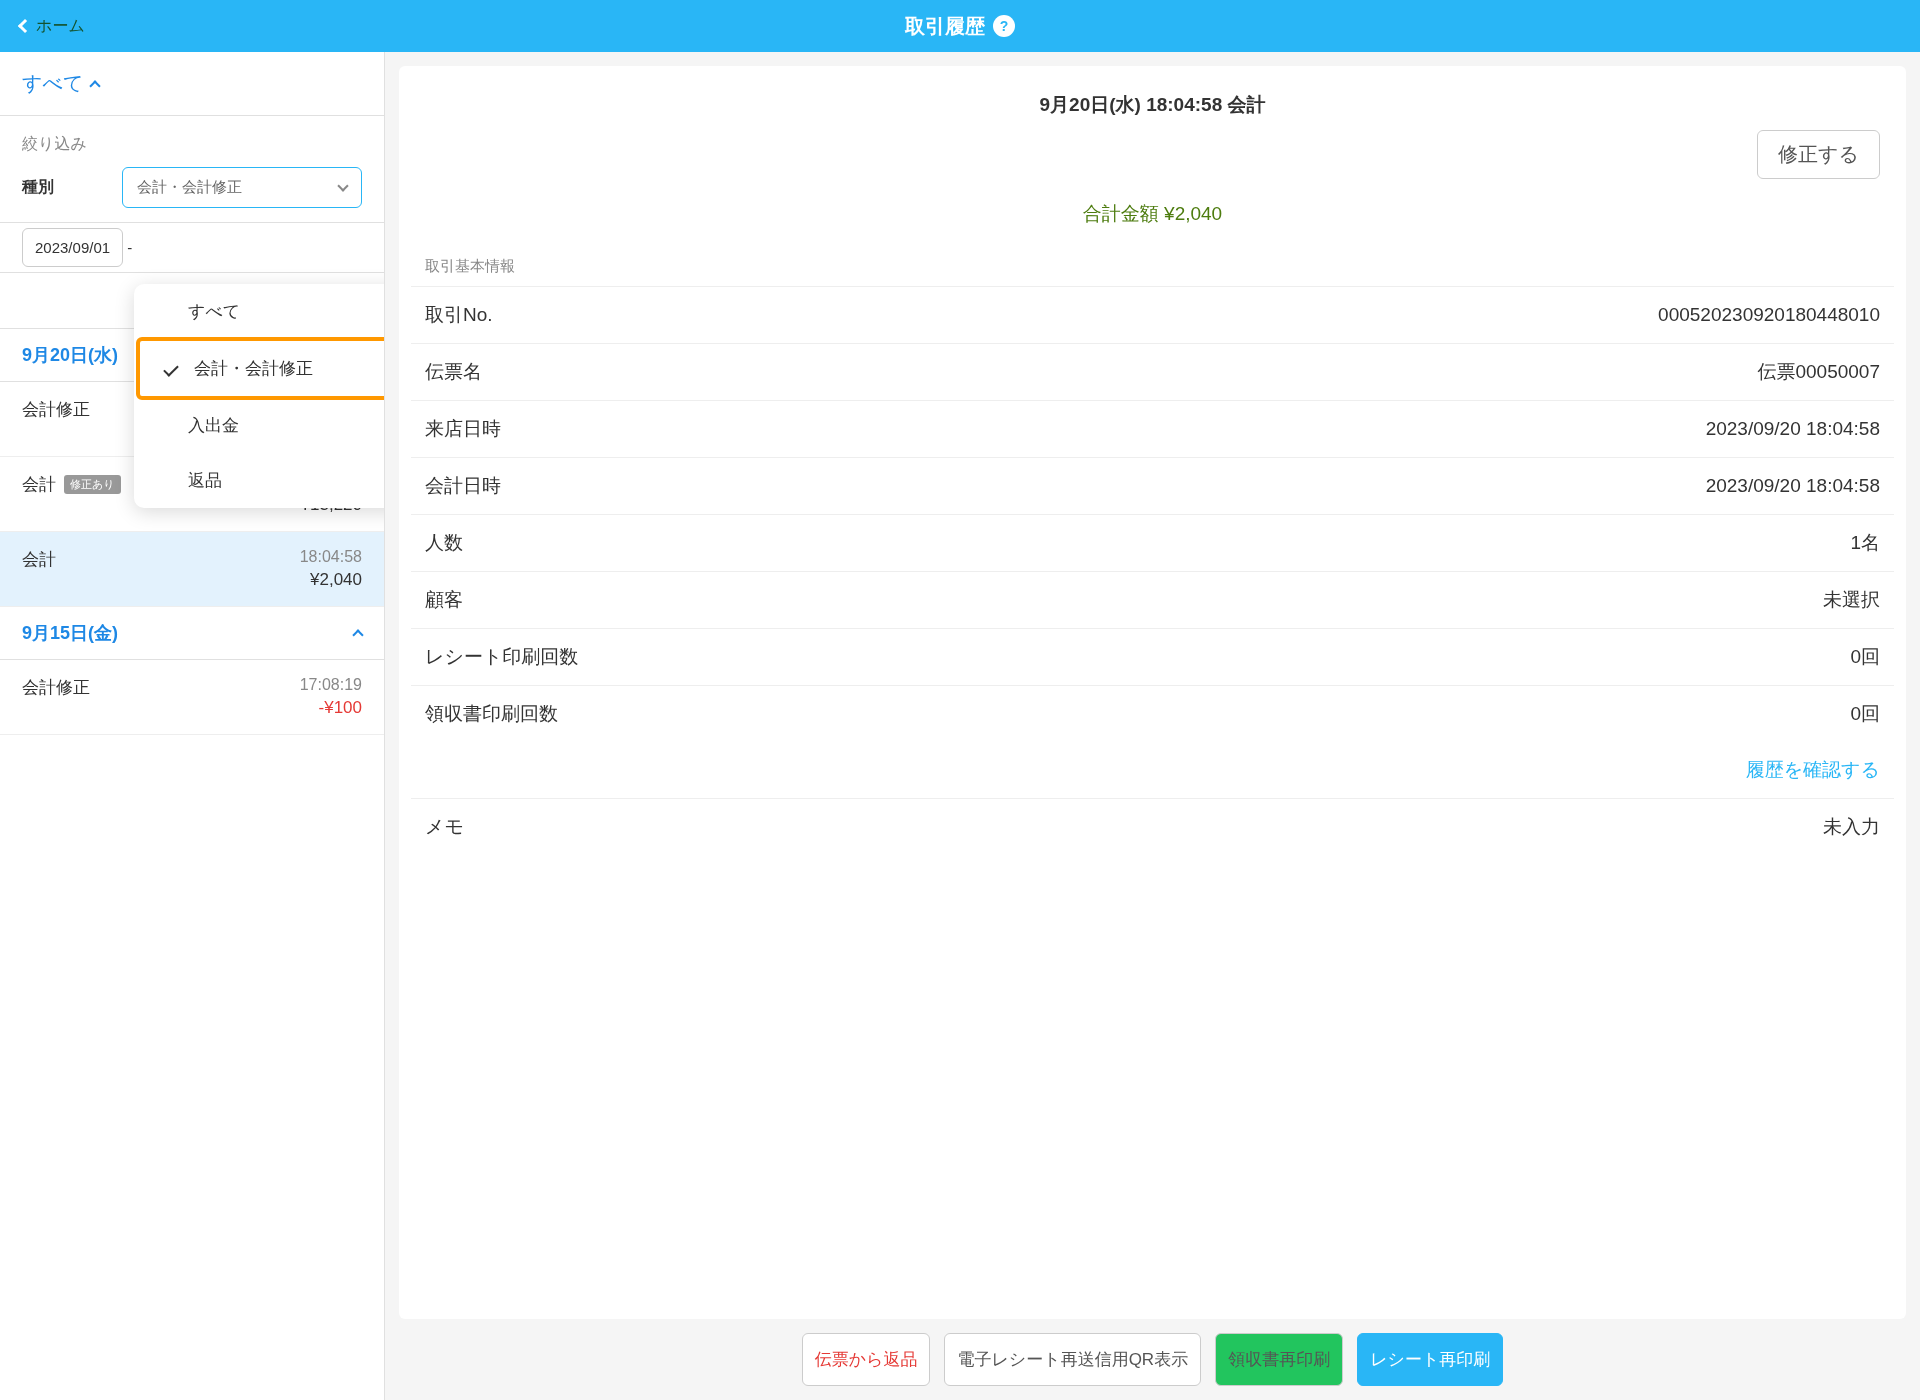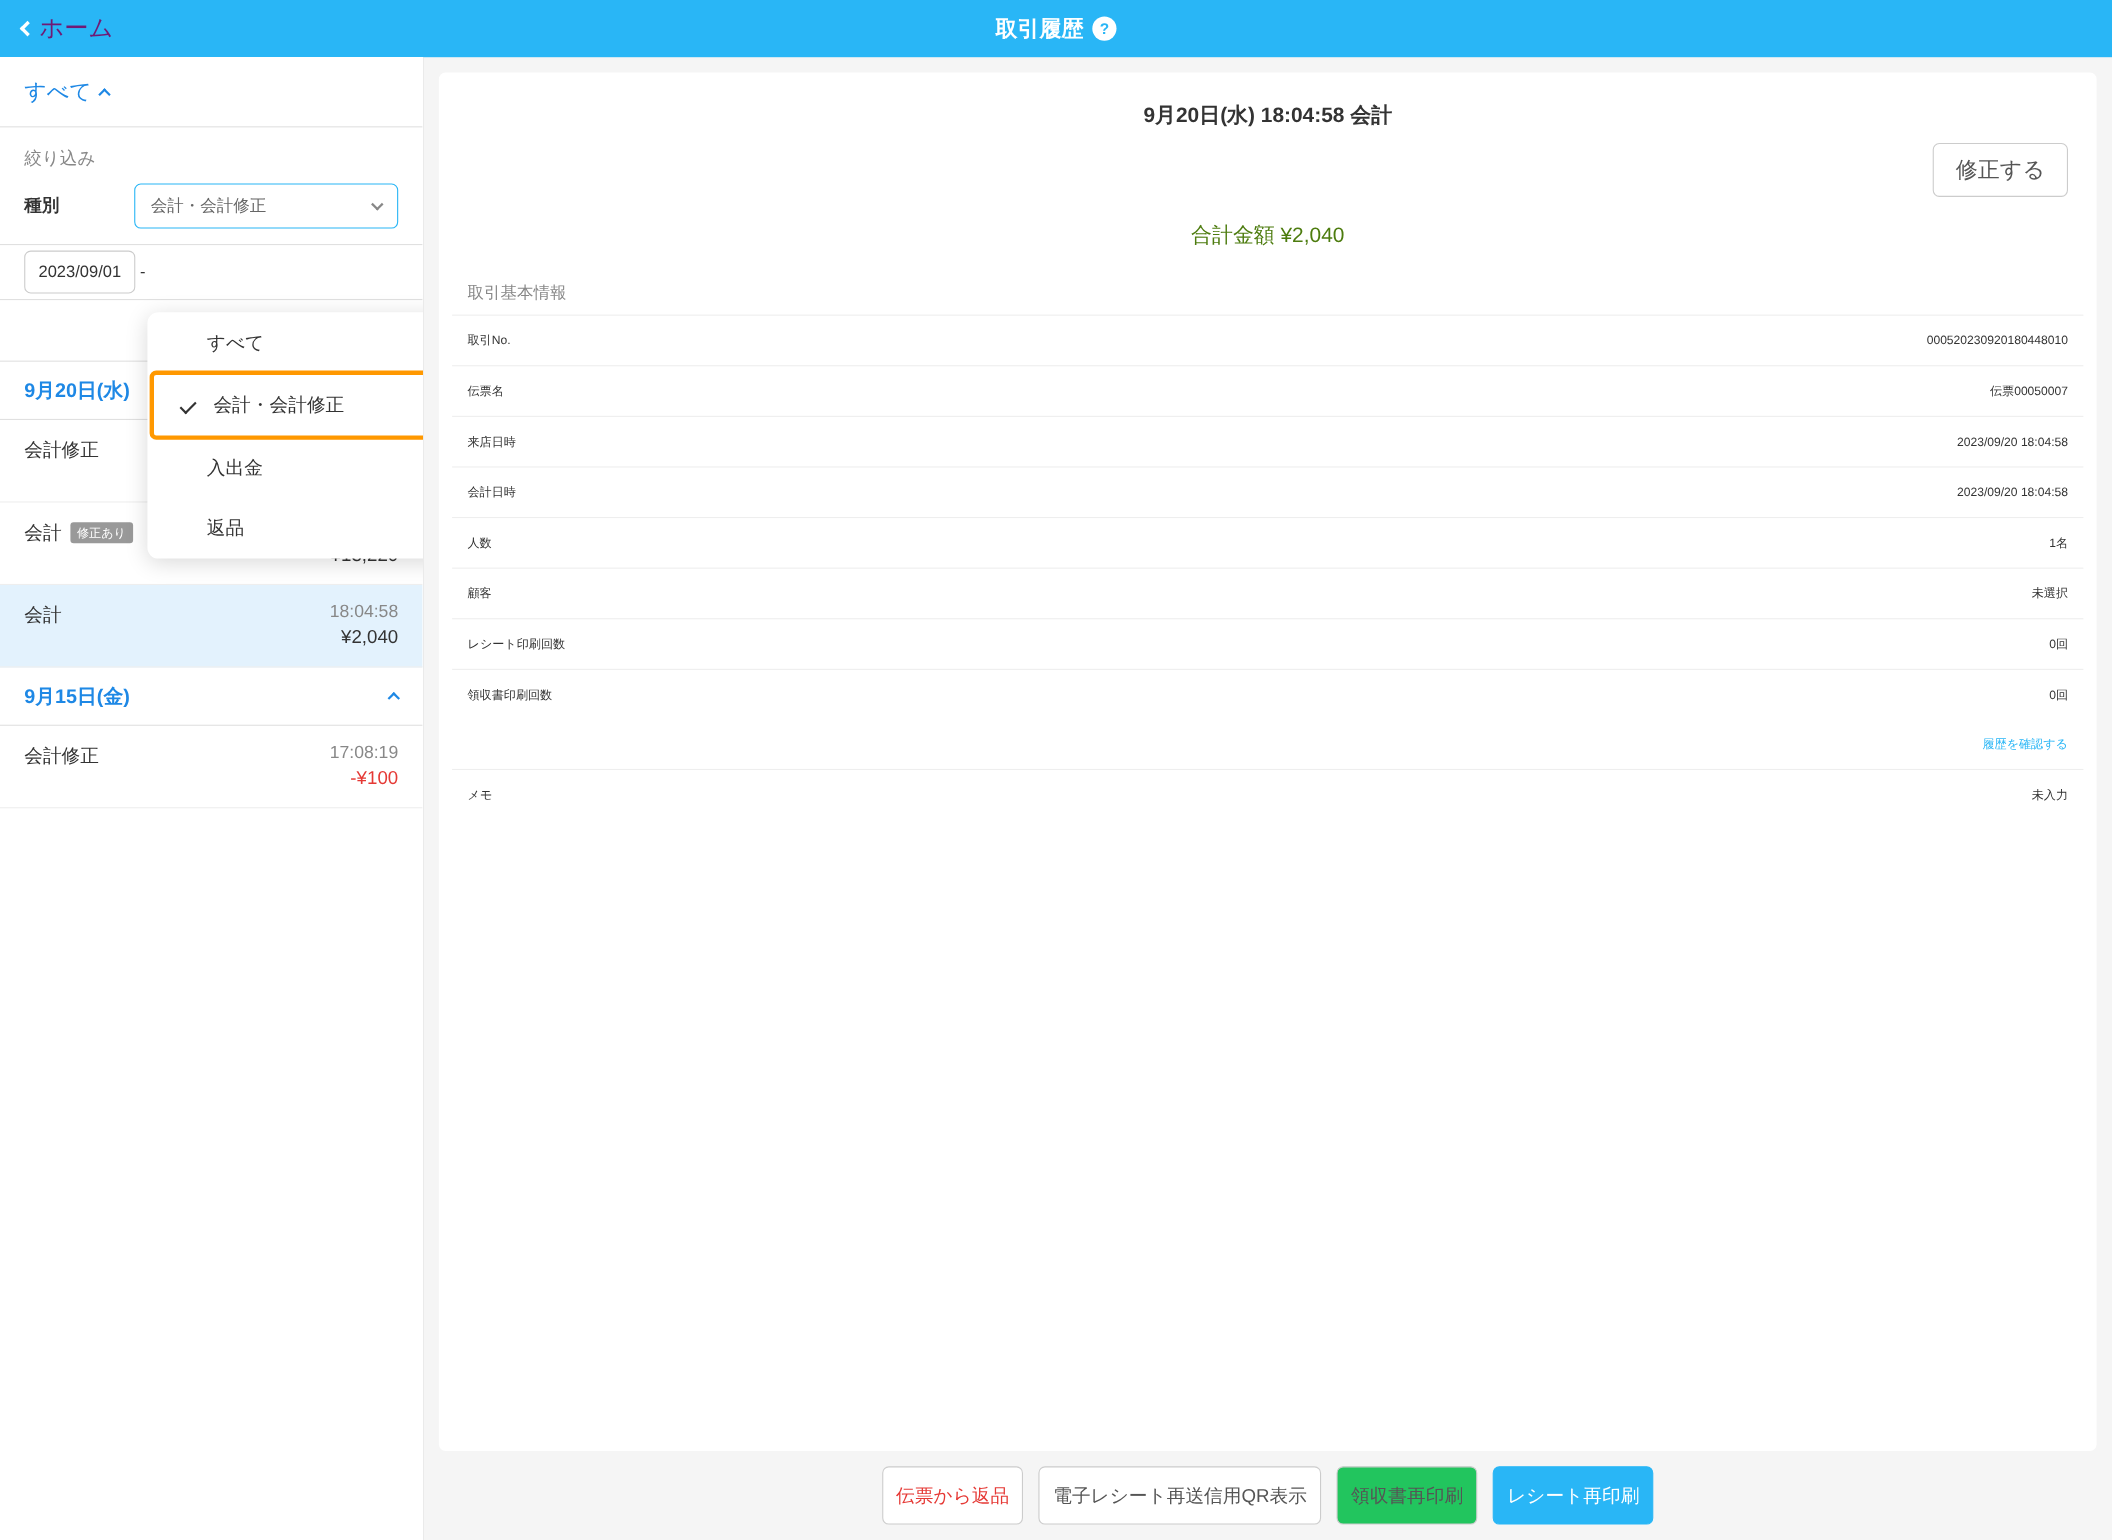--- a/index.html
+++ b/index.html
@@ -10,22 +10,22 @@
   background: #29b6f6;
   height: 52px;
   display: flex;
   align-items: center;
   padding: 0 20px;
   position: relative;
 }
 .back-btn {
   display: flex;
   align-items: center;
-  color: #701a75;
-  font-size: 22px;
+  color: #14532d;
+  font-size: 16px;
   gap: 6px;
   cursor: pointer;
 }
 .back-chevron {
   width: 10px;
   height: 10px;
   border-left: 3px solid #fff;
   border-bottom: 3px solid #fff;
   transform: rotate(45deg);
 }
@@ -263,21 +263,21 @@
   color: #888;
   font-size: 15px;
   padding: 10px 14px;
 }
 .info-row {
   display: flex;
   justify-content: space-between;
   align-items: center;
   padding: 15px 14px;
   border-top: 1px solid #eee;
-  font-size: 11px;
+  font-size: 19px;
   color: #333;
 }
 .info-row .value { color: #333; }
 .info-row .value.link { color: #29b6f6; }
 
 
 .bottom-bar {
   display: flex;
   gap: 14px;
   padding: 14px 0 0;

